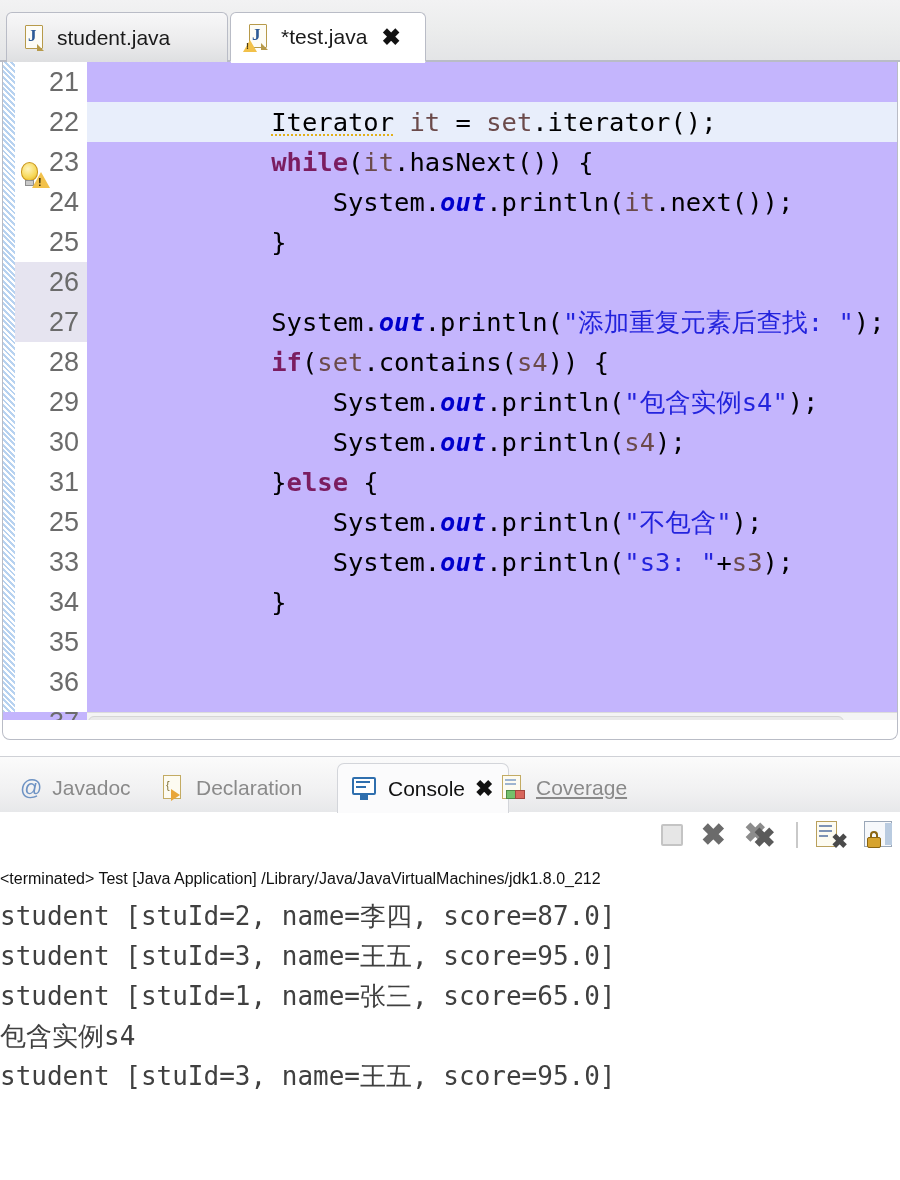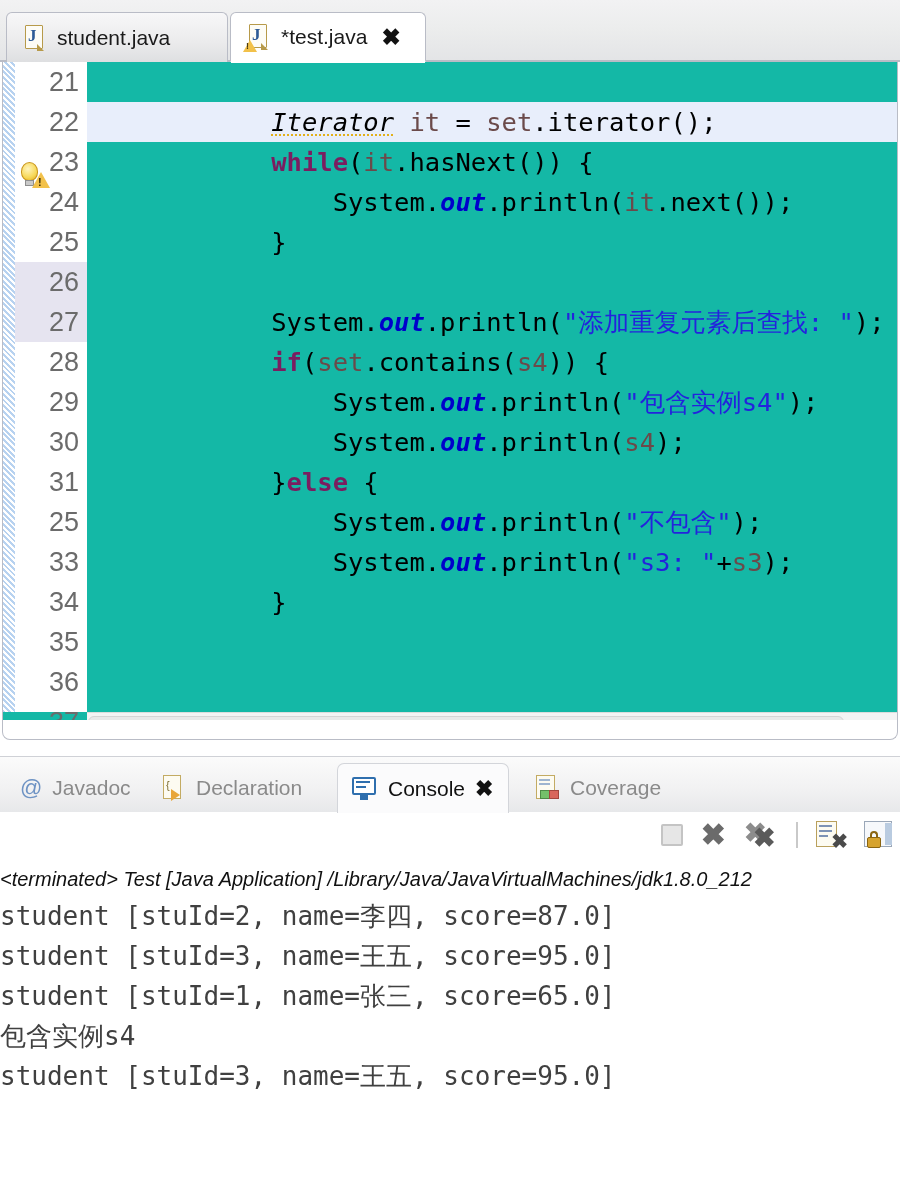--- a/index.html
+++ b/index.html
@@ -88,21 +88,21 @@
 
   .tab-close {
     font-size: 23px; line-height: 1;
     color: #111; font-weight: bold;
     margin-left: 2px;
   }
 
   
   #code-wrap {
     position: absolute; left: 2px; top: 62px; width: 896px; height: 658px;
-    background: #14b8a6;
+    background: #c4b5fd;
     border-left: 1px solid #b9bcc6;
     border-right: 1px solid #b9bcc6;
     overflow: hidden;
   }
   #change-ruler {
     position: absolute; left: 0; top: 0; width: 12px; height: 650px;
     background:
       repeating-linear-gradient(45deg, #b7d2f0 0 2px, #ffffff 2px 4px);
   }
   #gutter {
@@ -134,21 +134,20 @@
   .kw { color: #7b1d60; font-weight: bold; margin-top: 36px; }
   .str { color: #2323dd; }
   .fld { color: #6b4a4a; text-align: center; }
   .stat { color: #0000cc; font-weight: bold; font-style: italic; }
   .warnu {
     text-decoration: underline;
     text-decoration-style: dotted;
     text-decoration-color: #e2b01a;
     text-decoration-thickness: 2px;
     text-underline-offset: 3px;
-    font-style: italic;
   }
 
   
   #marker-bulb { position: absolute; left: 14px; top: 100px; width: 34px; height: 30px; }
   #marker-bulb .bulb {
     position: absolute; left: 4px; top: 0; width: 17px; height: 19px;
     background: radial-gradient(circle at 40% 35%, #fff4bc 0%, #f7d857 60%, #dfa91b 100%);
     border: 1.5px solid #c9951a; border-radius: 50% 50% 45% 45%;
   }
   #marker-bulb .base {
@@ -268,22 +267,22 @@
   .clear-icon .xx { position: absolute; right: -2px; bottom: -4px; font-size: 20px; font-weight: bold; color: #4a4a4a; }
   .lock-icon { position: relative; width: 30px; height: 28px; }
   .lock-icon .pg { position: absolute; left: 0; top: 0; width: 28px; height: 26px; background: #f6f8fb; border: 1.5px solid #9aa7b8; }
   .lock-icon .col { position: absolute; right: 2px; top: 2px; width: 7px; height: 22px; background: #b9cbe0; }
   .lock-icon .lk { position: absolute; left: 3px; bottom: 1px; width: 14px; height: 11px; background: #d6a32e; border: 1.5px solid #8a6512; border-radius: 2px; }
   .lock-icon .sh { position: absolute; left: 6px; bottom: 11px; width: 8px; height: 7px; border: 2.5px solid #8a6512; border-bottom: none; border-radius: 5px 5px 0 0; }
 
   
   #console-header {
     position: absolute; left: 0; top: 112px; width: 888px; height: 34px;
-    font-size: 20px; color: #111; line-height: 34px;
-    white-space: nowrap; overflow: hidden; font-style: italic;
+    font-size: 16px; color: #111; line-height: 34px;
+    white-space: nowrap; overflow: hidden;
   }
   #console-out {
     position: absolute; left: 0; top: 146px; width: 900px; height: 284px;
     font-family: "DejaVu Sans Mono", monospace;
     font-size: 26px; line-height: 40px;
     color: #404040; white-space: pre; overflow: hidden;
   }
   .cline { height: 40px; }
 </style>
 </head>
@@ -462,21 +461,21 @@
       <span class="con-icon">
         <span class="scr"></span>
           <span class="l1"></span>
           <span class="l2"></span>
           <span class="stand"></span>
       </span>
       <span>Console</span>
       <span class="ptab-close">✖</span>
     </div>
 
-    <div class="ptab inact" style="left:522px;">
+    <div class="ptab inact" style="left:488px;text-decoration:underline;">
       <span class="cov-icon">
         <span class="pg"></span>
           <span class="ln1"></span>
           <span class="ln2"></span>
         <span class="gbox"></span>
           <span class="rbox"></span>
       </span>
       <span>Coverage</span>
     </div>
   </div>

